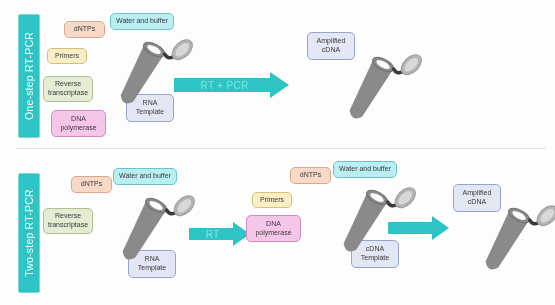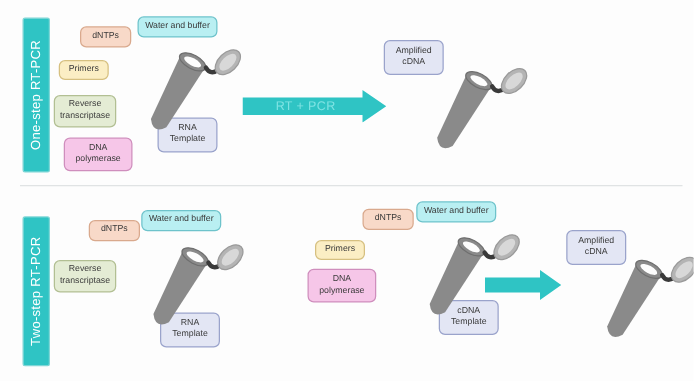--- a/index.html
+++ b/index.html
@@ -130,21 +130,21 @@
         <ellipse cx="41" cy="16" rx="7.5" ry="3" fill="#fdfdfd"></ellipse>
 
         <path d="M52.5 15 Q59 19 62 12" stroke="#3a3a3a" stroke-width="3.5" fill="none" stroke-linecap="round"></path>
 
         <ellipse cx="66" cy="3" rx="7.5" ry="12" fill="#b4b4b4" stroke="#9a9a9a" stroke-width="1" transform="rotate(18 66 3)"></ellipse>
         <ellipse cx="66" cy="3" rx="4.5" ry="8.5" fill="#d8d8d8" transform="rotate(18 66 3)"></ellipse>
       </g>
     </svg>
   </div>
 
-  <div class="arrow" style="left:194px; top:72px; width:115px; height:26px;">
+  <div class="arrow" style="left:174px; top:72px; width:115px; height:26px;">
     <svg width="115" height="26" viewBox="0 0 115 26">
       <path d="M0 6 L96 6 L96 0 L115 13 L96 26 L96 20 L0 20 Z" fill="#2fc4c4"></path>
     </svg>
     <div class="arrow-label">RT + PCR</div>
   </div>
 
   <div class="box box-amplified" style="left:307px; top:32px; width:48px; height:28px;">
     <span>Amplified cDNA</span>
   </div>
 
@@ -187,20 +187,26 @@
         <path d="M30 16 L52 16 L47 72 Q40 82 33 72 Z" fill="#8a8a8a"></path>
         <ellipse cx="41" cy="16" rx="11.5" ry="5.5" fill="#8a8a8a" stroke="#6f6f6f" stroke-width="1"></ellipse>
         <ellipse cx="41" cy="16" rx="7.5" ry="3" fill="#fdfdfd"></ellipse>
         <path d="M52.5 15 Q59 19 62 12" stroke="#3a3a3a" stroke-width="3.5" fill="none" stroke-linecap="round"></path>
         <ellipse cx="66" cy="3" rx="7.5" ry="12" fill="#b4b4b4" stroke="#9a9a9a" stroke-width="1" transform="rotate(18 66 3)"></ellipse>
         <ellipse cx="66" cy="3" rx="4.5" ry="8.5" fill="#d8d8d8" transform="rotate(18 66 3)"></ellipse>
       </g>
     </svg>
   </div>
 
+  <div class="arrow" style="left:189px; top:222px; width:61px; height:24px;">
+    <svg width="61" height="24" viewBox="0 0 61 24">
+      <path d="M0 6 L44 6 L44 0 L61 12 L44 24 L44 18 L0 18 Z" fill="#2fc4c4"></path>
+    </svg>
+    <div class="arrow-label">RT</div>
+  </div>
 
   <div class="box box-dntps" style="left:290px; top:167px; width:41px; height:17px;">
     <span>dNTPs</span>
   </div>
 
   <div class="box box-primers" style="left:252px; top:192px; width:40px; height:16px;">
     <span>Primers</span>
   </div>
 
   <div class="box box-pol" style="left:246px; top:215px; width:55px; height:27px;">

